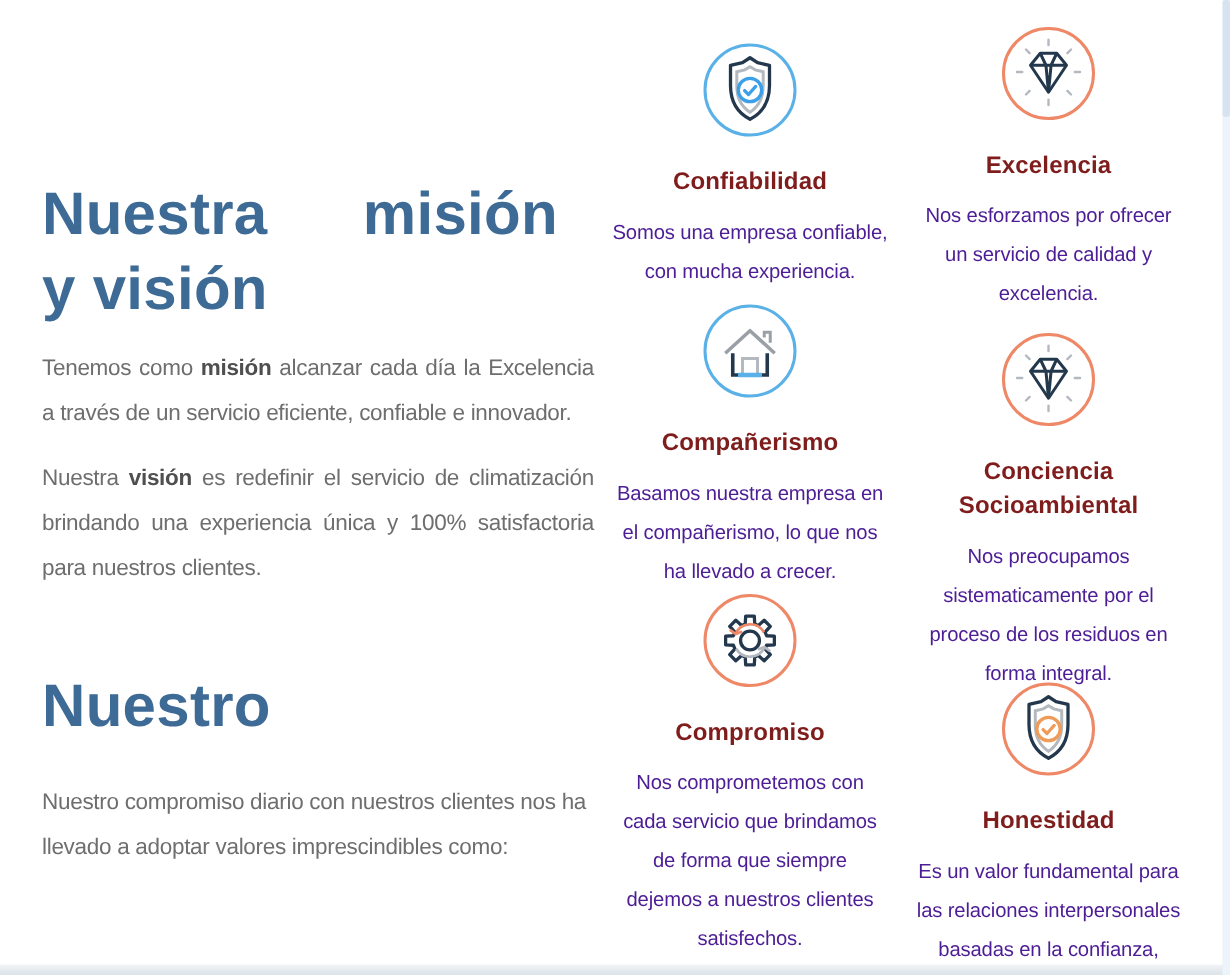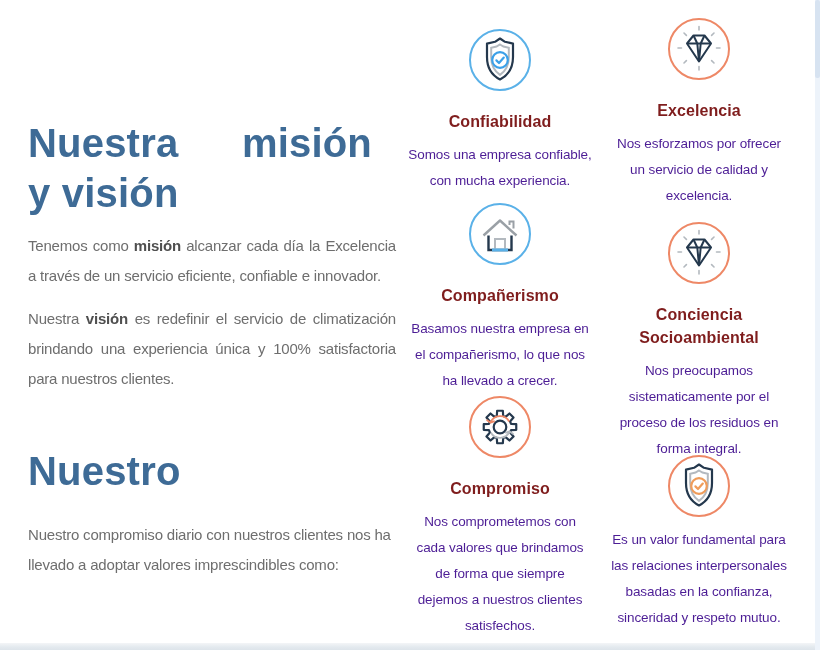--- a/index.html
+++ b/index.html
@@ -162,36 +162,37 @@
         <path d="M43.05 28.83 L48.25 29.13 L48.25 34.87 L43.05 35.17 L42.06 37.58 L45.52 41.46 L41.46 45.52 L37.58 42.06 L35.17 43.05 L34.87 48.25 L29.13 48.25 L28.83 43.05 L26.42 42.06 L22.53 45.51 L18.49 41.47 L21.94 37.58 L20.95 35.17 L15.75 34.87 L15.75 29.13 L20.95 28.83 L21.94 26.42 L18.49 22.53 L22.53 18.49 L26.42 21.94 L28.83 20.95 L29.13 15.75 L34.87 15.75 L35.17 20.95 L37.58 21.94 L41.46 18.48 L45.51 22.53 L42.06 26.42 Z" fill="none" stroke="#24384d" stroke-width="2.2" stroke-linejoin="round"></path>
         <circle cx="32" cy="32" r="6.3" fill="none" stroke="#24384d" stroke-width="2.2"></circle>
         <path d="M41.2 26.5 A10.5 10.5 0 0 0 22.4 27.6" fill="none" stroke="#ee8866" stroke-width="1.8"></path>
         <path d="M22.4 27.6 l-3.3 -2.3 M22.4 27.6 l3.6 -1.3" stroke="#ee8866" stroke-width="1.8" fill="none" stroke-linecap="round"></path>
         <path d="M22.8 37.5 A10.5 10.5 0 0 0 41.6 36.4" fill="none" stroke="#b3b9bf" stroke-width="1.8"></path>
         <path d="M41.6 36.4 l3.3 2.3 M41.6 36.4 l-3.6 1.3" stroke="#b3b9bf" stroke-width="1.8" fill="none" stroke-linecap="round"></path>
       </svg>
     </div>
     <h3>Compromiso</h3>
     <p>Nos comprometemos con
-cada valores que brindamos
+cada servicio que brindamos
 de forma que siempre
 dejemos a nuestros clientes
 satisfechos.</p>
   </div>
 
   <div class="card pos-hon">
     <div class="icon-wrap">
       <svg viewBox="0 0 64 64" aria-hidden="true">
         <circle cx="32" cy="32" r="30" fill="none" stroke="#ee8866" stroke-width="2"></circle>
         <path d="M32 10.5 L37 13.8 L45 15.6 V29 C45 40.5 39.5 47.6 32 51.5 C24.5 47.6 19 40.5 19 29 V15.6 L27 13.8 Z" fill="none" stroke="#24384d" stroke-width="2.2" stroke-linejoin="round"></path>
         <path d="M32 16.5 L35.5 18.6 L40.8 19.8 V29.3 C40.8 38.3 36.6 43.8 32 46.8 C27.4 43.8 23.2 38.3 23.2 29.3 V19.8 L28.5 18.6 Z" fill="none" stroke="#b3b9bf" stroke-width="2"></path>
         <circle cx="32" cy="32" r="7.8" fill="none" stroke="#ef9c5a" stroke-width="2.2"></circle>
         <path d="M28.4 32.4 L31 35 L35.8 29.6" fill="none" stroke="#ef9c5a" stroke-width="2.2" stroke-linecap="round" stroke-linejoin="round"></path>
       </svg>
     </div>
+    <h3>Honestidad</h3>
     <p>Es un valor fundamental para
 las relaciones interpersonales
 basadas en la confianza,
 sinceridad y respeto mutuo.</p>
   </div>
 
   <div class="section-divider"></div>
 
   <div class="scrollbar">
     <div class="scrollbar-thumb"></div>

